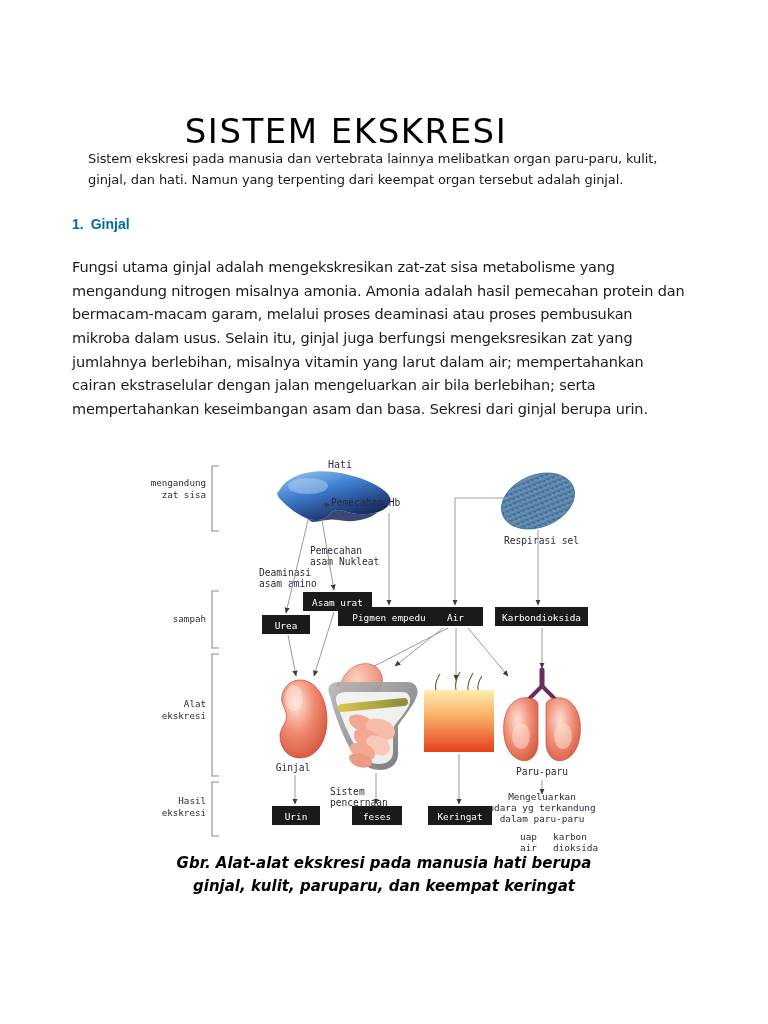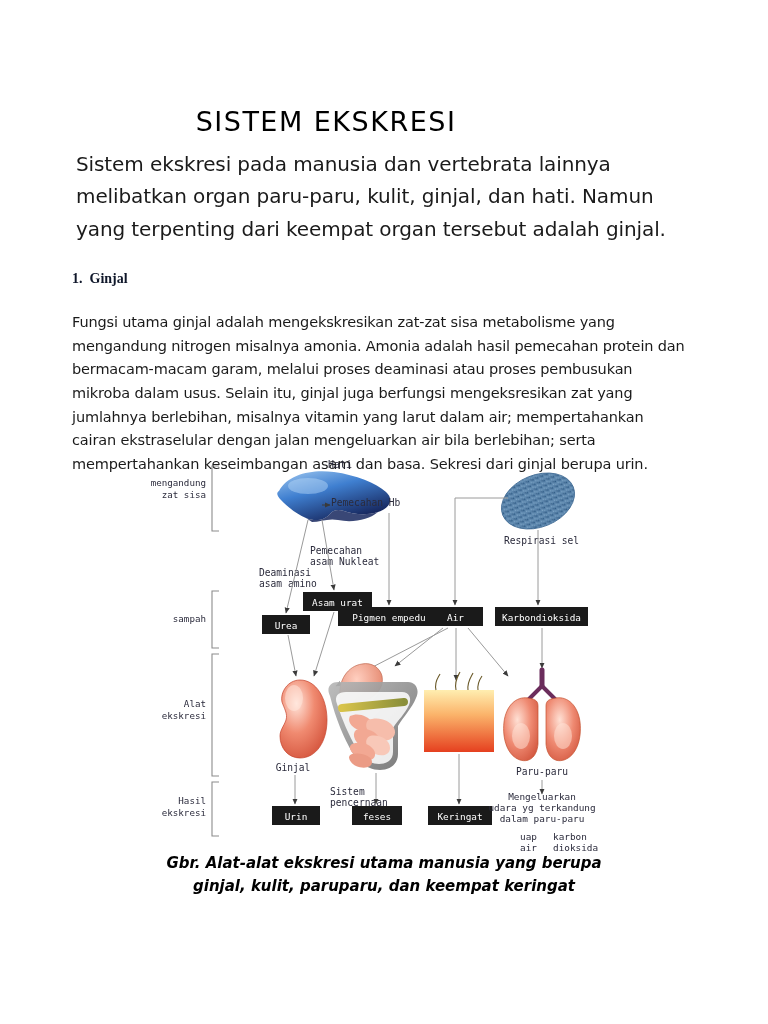--- a/index.html
+++ b/index.html
@@ -23,24 +23,25 @@
   }
 
   
   .doc-title {
     position: absolute;
     top: 88px;
     left: 0;
     width: 652px;
     text-align: center;
     font-family: "DejaVu Sans", sans-serif;
-    font-size: 27px;
+    font-size: 34px;
     font-weight: 400;
     letter-spacing: 1.5px;
     color: #000;
+    padding-left: 20px;
   }
 
   
   .content {
     position: absolute;
     top: 148px;
     left: 72px;
     width: 616px;
   }
 
@@ -48,33 +49,33 @@
     font-family: "DejaVu Sans", sans-serif;
     font-size: 13.5px;
     font-weight: bold;
     letter-spacing: 1.1px;
     margin: 0 0 26px 0;
     color: #000;
   }
 
   .para {
     font-family: "DejaVu Sans", sans-serif;
-    font-size: 20px;
+    font-size: 13px;
     line-height: 1.62;
-    margin: 0 0 26px 4px;
+    margin: 0 0 26px 16px;
     color: #1a1a1a;
     letter-spacing: -0.1px;
   }
 
   .num-head {
-    font-family: Liberation Serif, serif;
+    font-family: Liberation Sans, sans-serif;
     font-size: 14px;
     font-weight: bold;
     margin: 0 0 24px 0;
-    color: #0f172a;
+    color: #0369a1;
   }
   .num-head .num { margin-right: 7px; }
 
   .para-long {
     font-family: "DejaVu Sans", sans-serif;
     font-size: 14.5px;
     line-height: 1.63;
     margin: 0;
     color: #1a1a1a;
     letter-spacing: -0.15px;
@@ -335,17 +336,17 @@
             <text x="520" y="393" font-size="9.4">air</text>
             <text x="553" y="393" font-size="9.4">dioksida</text>
           </g>
 
         </g>
       </svg>
     </div>
   </div>
 
   <div class="fig-caption">
-    <div>Gbr. Alat-alat ekskresi utama manusia yang berupa</div>
+    <div>Gbr. Alat-alat ekskresi pada manusia hati berupa</div>
     <div>ginjal, kulit, paruparu, dan keempat keringat</div>
   </div>
 
 </div>
 
 </body></html>

